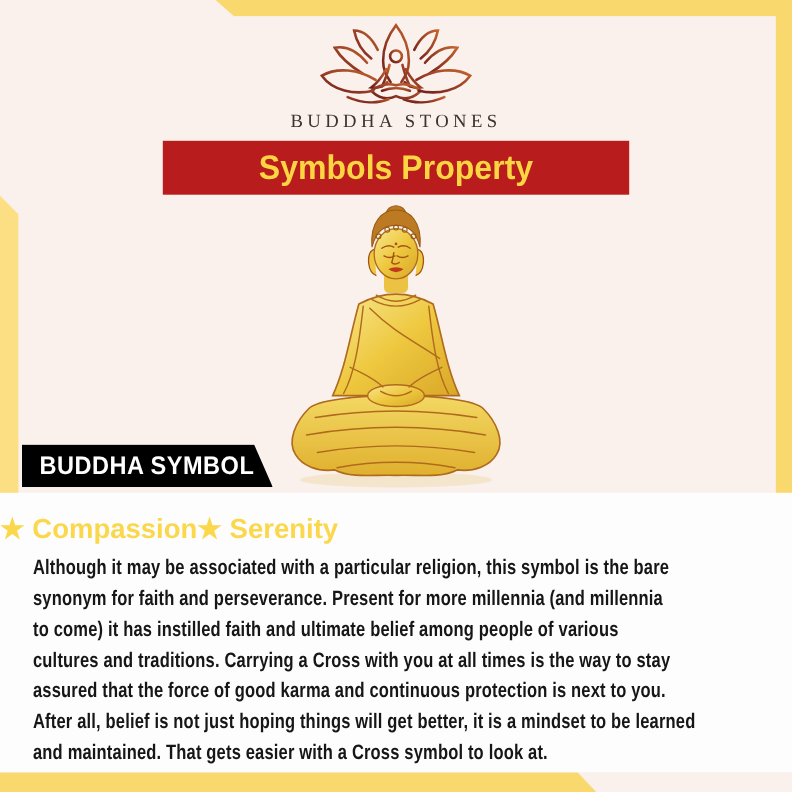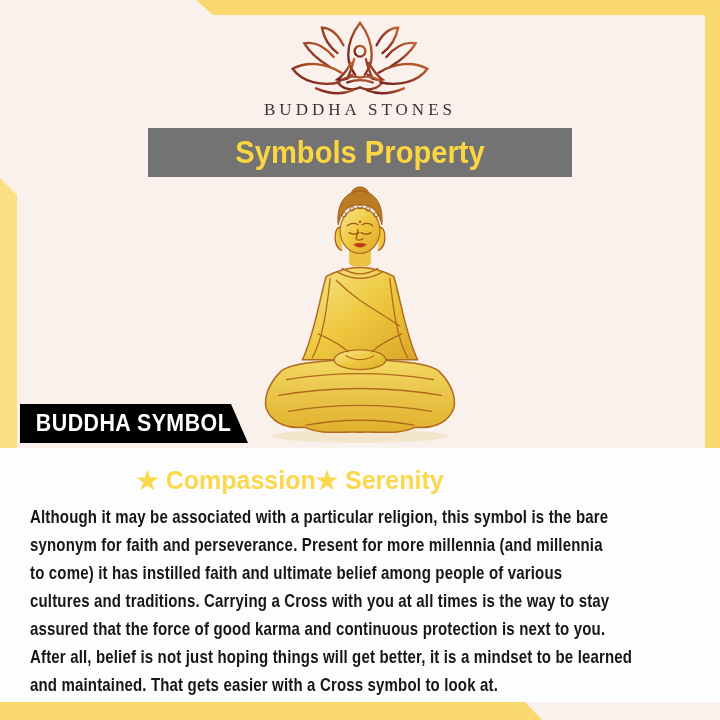--- a/index.html
+++ b/index.html
@@ -16,36 +16,36 @@
   .bottom-cream{position:absolute;left:0;top:702px;width:720px;height:18px;background:#faf0ec;}
   .band-bottom{position:absolute;left:0;top:702px;width:720px;height:18px;background:#f9d96d;
             clip-path:polygon(0px 0px,525px 0px,542px 18px,0px 18px);}
 
   
   .logo{position:absolute;left:285px;top:18px;width:150px;height:84px;}
   .brand{position:absolute;left:0;top:100px;width:720px;text-align:center;
          font-family:"Liberation Serif",serif;font-size:17px;letter-spacing:4px;color:#3b3330;}
 
   
-  .title-box{position:absolute;left:148px;top:128px;width:424px;height:49px;background:#737373;}
+  .title-box{position:absolute;left:148px;top:128px;width:424px;height:49px;background:#b91c1c;}
   .title-text{width:100%;height:49px;line-height:49px;text-align:center;
       font-size:31px;font-weight:bold;color:#fbd542;transform:scaleX(0.94);transform-origin:center;}
 
   
   .buddha{position:absolute;left:230px;top:185px;width:260px;height:268px;}
 
   
   .symbol-banner{position:absolute;left:20px;top:404px;width:228px;height:39px;background:#000000;
       clip-path:polygon(0px 0px,211px 0px,228px 39px,0px 39px);}
   .symbol-banner span{display:block;padding-left:17px;line-height:39px;font-size:23px;font-weight:bold;
       color:#ffffff;transform:scaleX(0.93);transform-origin:left;letter-spacing:0.5px;}
 
   
   .white-section{position:absolute;left:0;top:448px;width:720px;height:272px;background:#fdfdfd;}
-  .traits{position:absolute;left:0;top:466px;width:580px;text-align:center;
+  .traits{position:absolute;left:0;top:466px;width:580px;text-align:left;
       font-size:25px;font-weight:bold;color:#fbd74b;}
   .desc{position:absolute;left:30px;top:503px;width:860px;transform:scaleX(0.79);transform-origin:left top;
       font-size:19px;font-weight:bold;color:#161616;}
   .desc .line{white-space:nowrap;line-height:28px;letter-spacing:0.2px;}
 </style>
 </head>
 <body>
 
 <div class="page">
 

